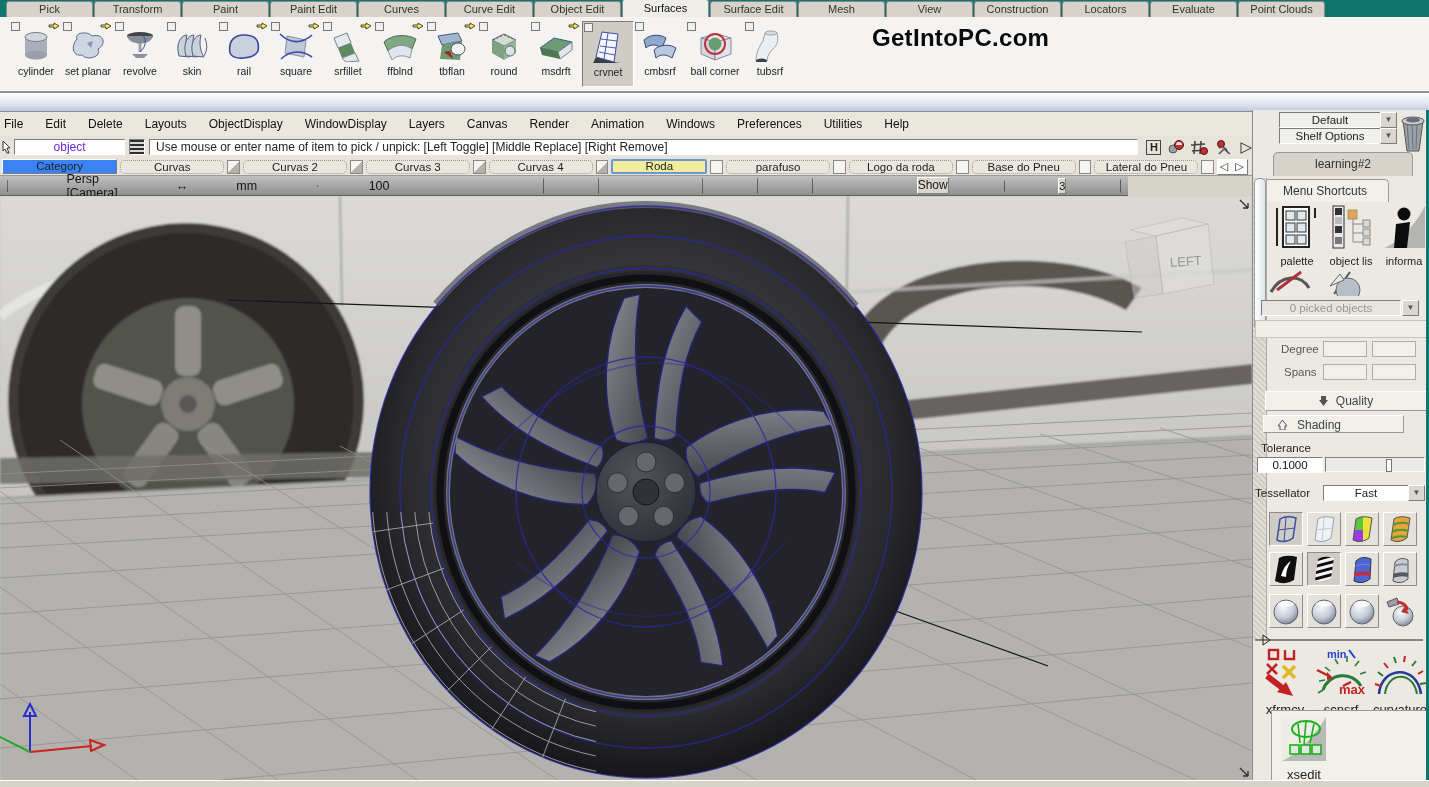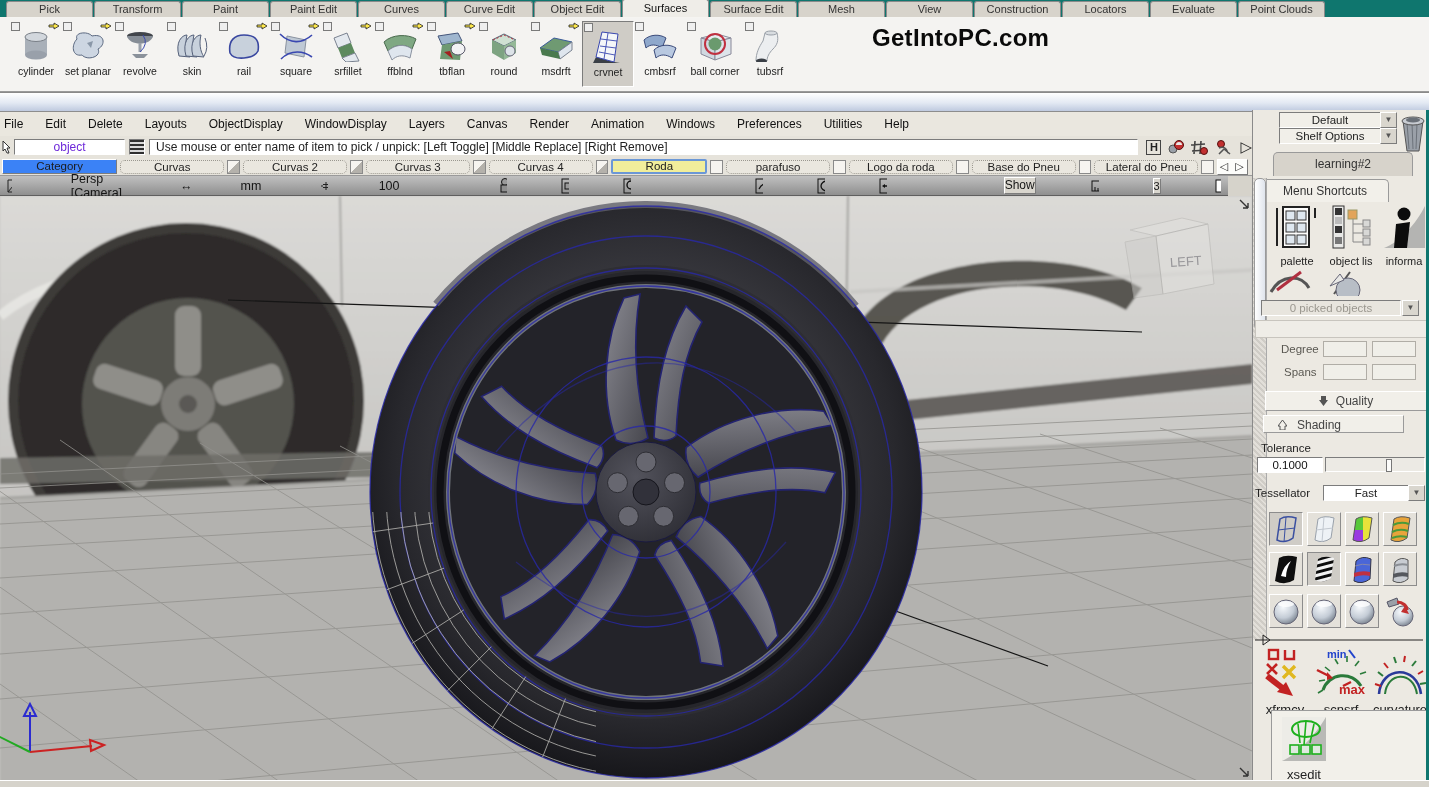--- a/index.html
+++ b/index.html
@@ -43,21 +43,21 @@
   
   .layerbar{position:absolute;left:0;top:158px;width:1252px;height:18px;background:#e6e3db;display:flex;align-items:center;gap:3px;box-sizing:border-box;padding-left:2px;border-bottom:1px solid #9a9a9a;}
   .catbtn{width:126px;height:13px;line-height:13px;background:#3b82f6;text-align:center;font-size:11.5px;}
   .ltab{height:12px;line-height:12px;min-width:94px;padding:0 4px;text-align:center;font-size:11.5px;color:#222;background:#eae7df;border:1px dotted #9a978f;border-radius:5px;white-space:nowrap;}
   .ltab.active{background:#f1ee9b;border:2px solid #6b97d6;border-radius:2px;min-width:84px;height:11px;line-height:11px;}
   .lbox{width:12px;height:12px;background:#f6f4f0;border:1px solid #8a8a8a;}
   .lbox.tri{background:linear-gradient(135deg,#f6f4f0 52%,#b4b1ab 52%);}
   .navbtns{margin-left:auto;margin-right:4px;width:32px;height:14px;line-height:13px;background:#fcfcfa;text-align:center;font-size:11px;letter-spacing:2px;}
 
   
-  .vheader{position:absolute;left:0;top:176px;width:1228px;height:20px;background:linear-gradient(#c0c0c0,#8f8f8f);display:flex;align-items:center;font-size:12.5px;color:#151515;border-bottom:1px solid #5f5f5f;box-sizing:border-box;padding:0 4px;gap:48px;}
+  .vheader{position:absolute;left:0;top:176px;width:1128px;height:20px;background:linear-gradient(#c0c0c0,#8f8f8f);display:flex;align-items:center;font-size:12.5px;color:#151515;border-bottom:1px solid #5f5f5f;box-sizing:border-box;padding:0 4px;gap:48px;}
   .vh-ico{display:inline-block;margin:0 3px;}
   .showbtn{width:52px;height:15px;line-height:15px;text-align:center;background:#d9d6ce;font-size:12px;margin:0 4px;}
   .numbtn{width:16px;height:14px;line-height:14px;text-align:center;background:#d9d6ce;font-size:11px;margin:0 3px;}
 
   
   .viewport{position:absolute;left:0;top:196px;width:1252px;height:584px;overflow:hidden;background:#c7c6c3;}
   .vgrip{position:absolute;width:12px;height:12px;}
 
   
   .rightpanel{position:absolute;left:1252px;top:110px;width:177px;height:670px;background:#ece9e2;border-left:1px solid #8a8a8a;border-right:3px solid #0f766e;box-sizing:border-box;overflow:hidden;}

